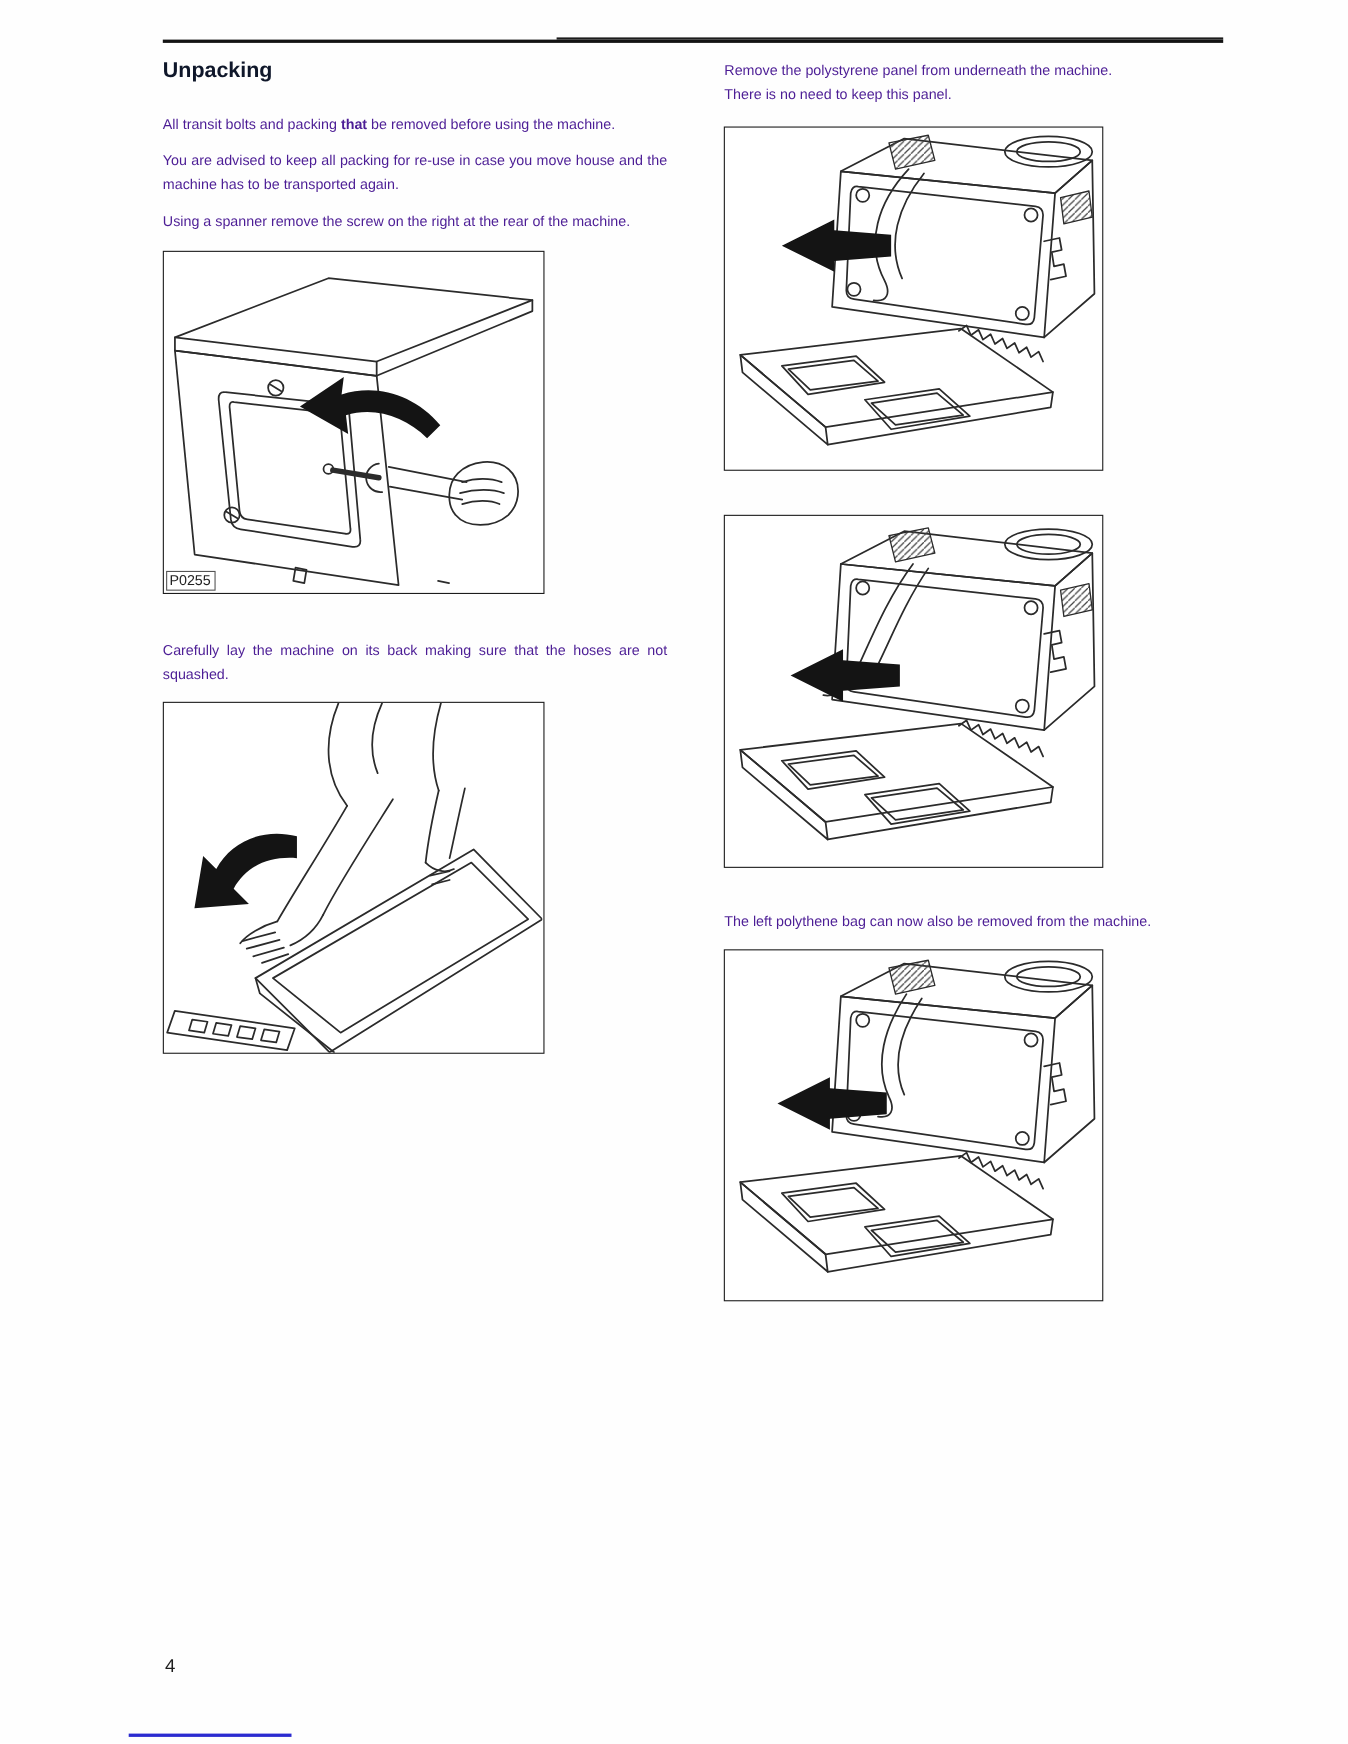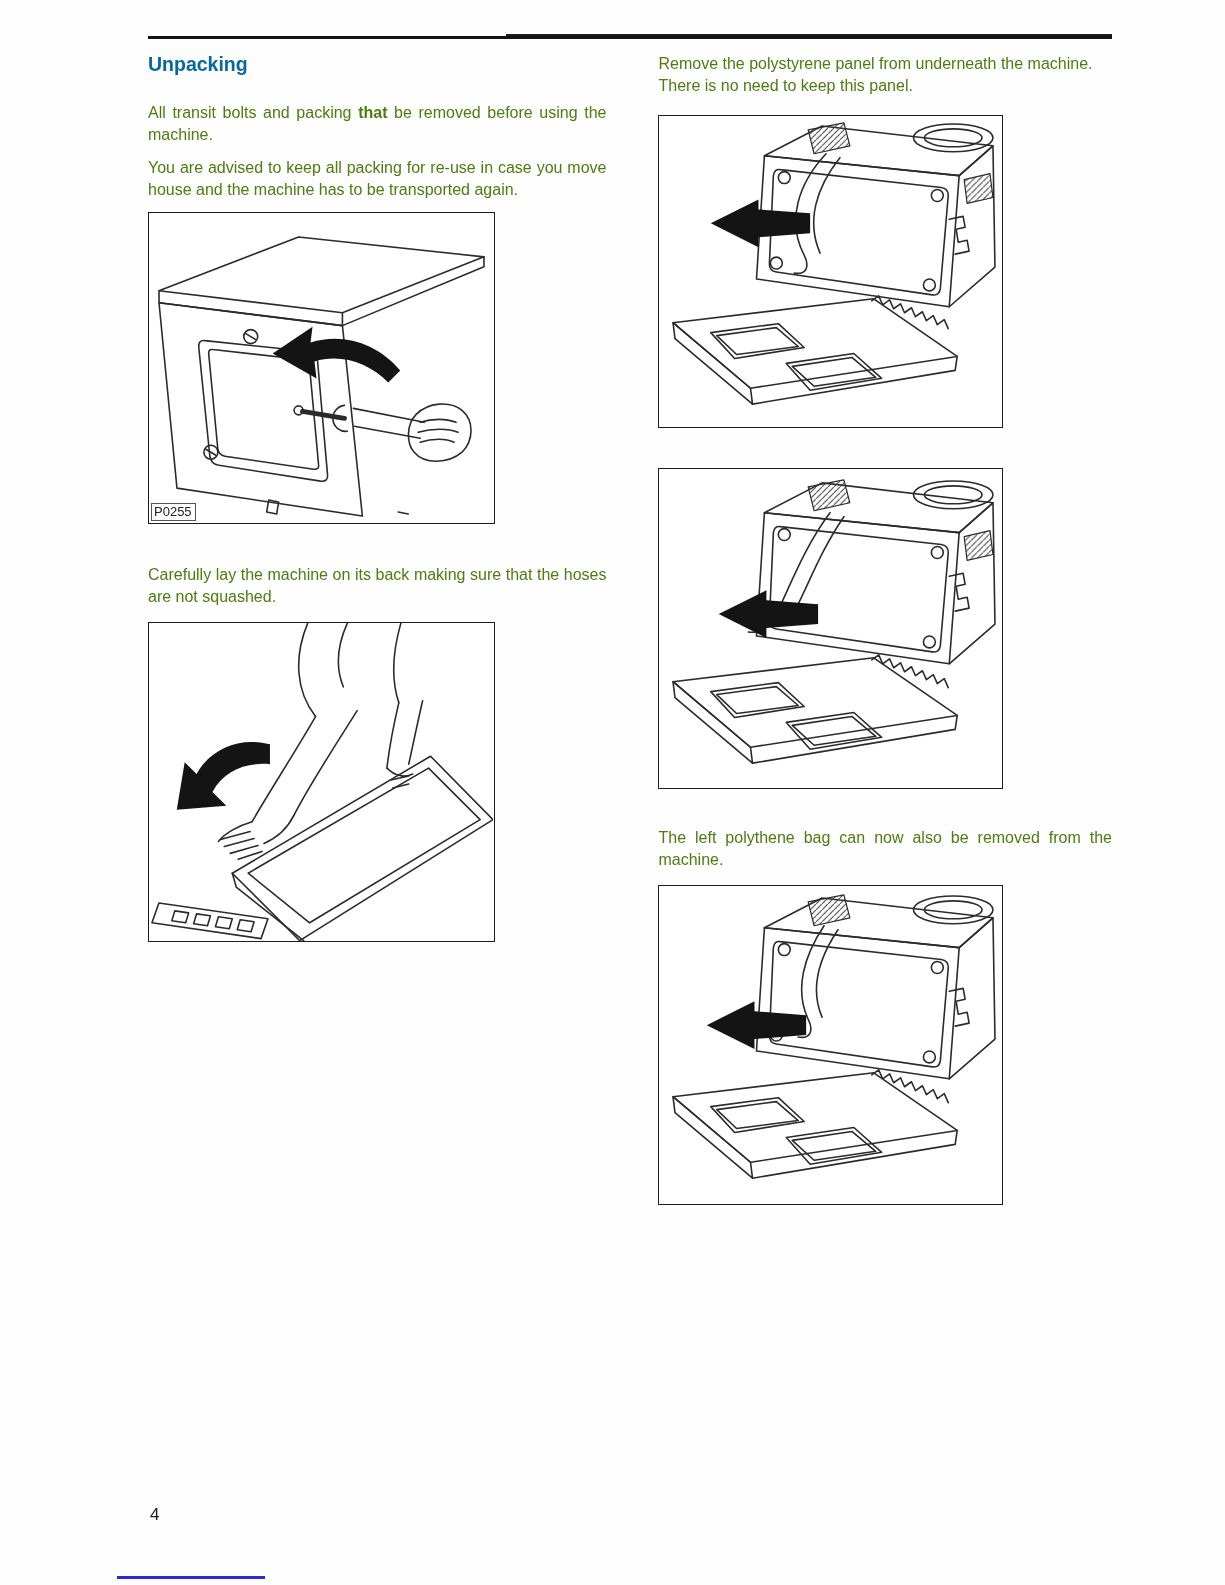--- a/index.html
+++ b/index.html
@@ -16,24 +16,24 @@
   .content { position: absolute; left: 148px; top: 34px; width: 964px; }
   .rule-top { height: 2px; background: #1c1c1c; margin-left: 358px; }
   .doc-title {
     font-size: 30px; font-weight: bold; letter-spacing: 0.5px;
     color: #101010; margin: 12px 0 9px 2px;
   }
   .rule-title { height: 2.5px; background: #141414; }
   .columns { display: flex; margin-top: 14px; }
   .col-left  { width: 460px; margin-right: 52px; }
   .col-right { width: 455px; }
-  .subheading { font-size: 19.5px; font-weight: bold; color: #0369a1; margin-bottom: 26px; }
+  .subheading { font-size: 19.5px; font-weight: bold; color: #0f172a; margin-bottom: 26px; }
   p.body-text {
-    font-size: 16px; line-height: 22px; text-align: justify;
-    color: #4d7c0f; margin-bottom: 11px;
+    font-size: 13px; line-height: 22px; text-align: justify;
+    color: #4c1d95; margin-bottom: 11px;
   }
   .line-block { display: block; }
   .mb16 { margin-bottom: 16px !important; }
   .mb18 { margin-bottom: 18px !important; }
   .mb12 { margin-bottom: 12px !important; }
   .mb14 { margin-bottom: 14px !important; }
   .figure {
     border: 1.6px solid #1c1c1c;
     background: #ffffff;
     position: relative;
@@ -66,20 +66,21 @@
       <div class="col-left">
 
         <div class="subheading">Unpacking</div>
 
         <p class="body-text"><span>All transit bolts and packing</span> <b>that</b> <span>be removed before using the machine.</span></p>
 
         <p class="body-text">
             <span class="line-block">You are advised to keep all packing for re-use in case you move house and the machine has to be transported again.</span>
           </p>
 
+        <p class="body-text mb16"><span>Using a spanner remove the screw on the right at the rear of the machine.</span></p>
 
         <div class="figure fig-347 fig-mb40">
           <svg viewBox="0 0 345 311" width="344" height="310">
             <g stroke="#2b2b2b" stroke-width="1.6" fill="none" stroke-linejoin="round" stroke-linecap="round">
 
               <path d="M10,78 L150,24 L336,44 L194,100 Z"></path>
               <path d="M10,78 L10,90 L194,113 L194,100"></path>
               <path d="M336,44 L336,54 L194,113"></path>
 
               <path d="M10,90 L28,276 L214,304 L194,113 Z"></path>

